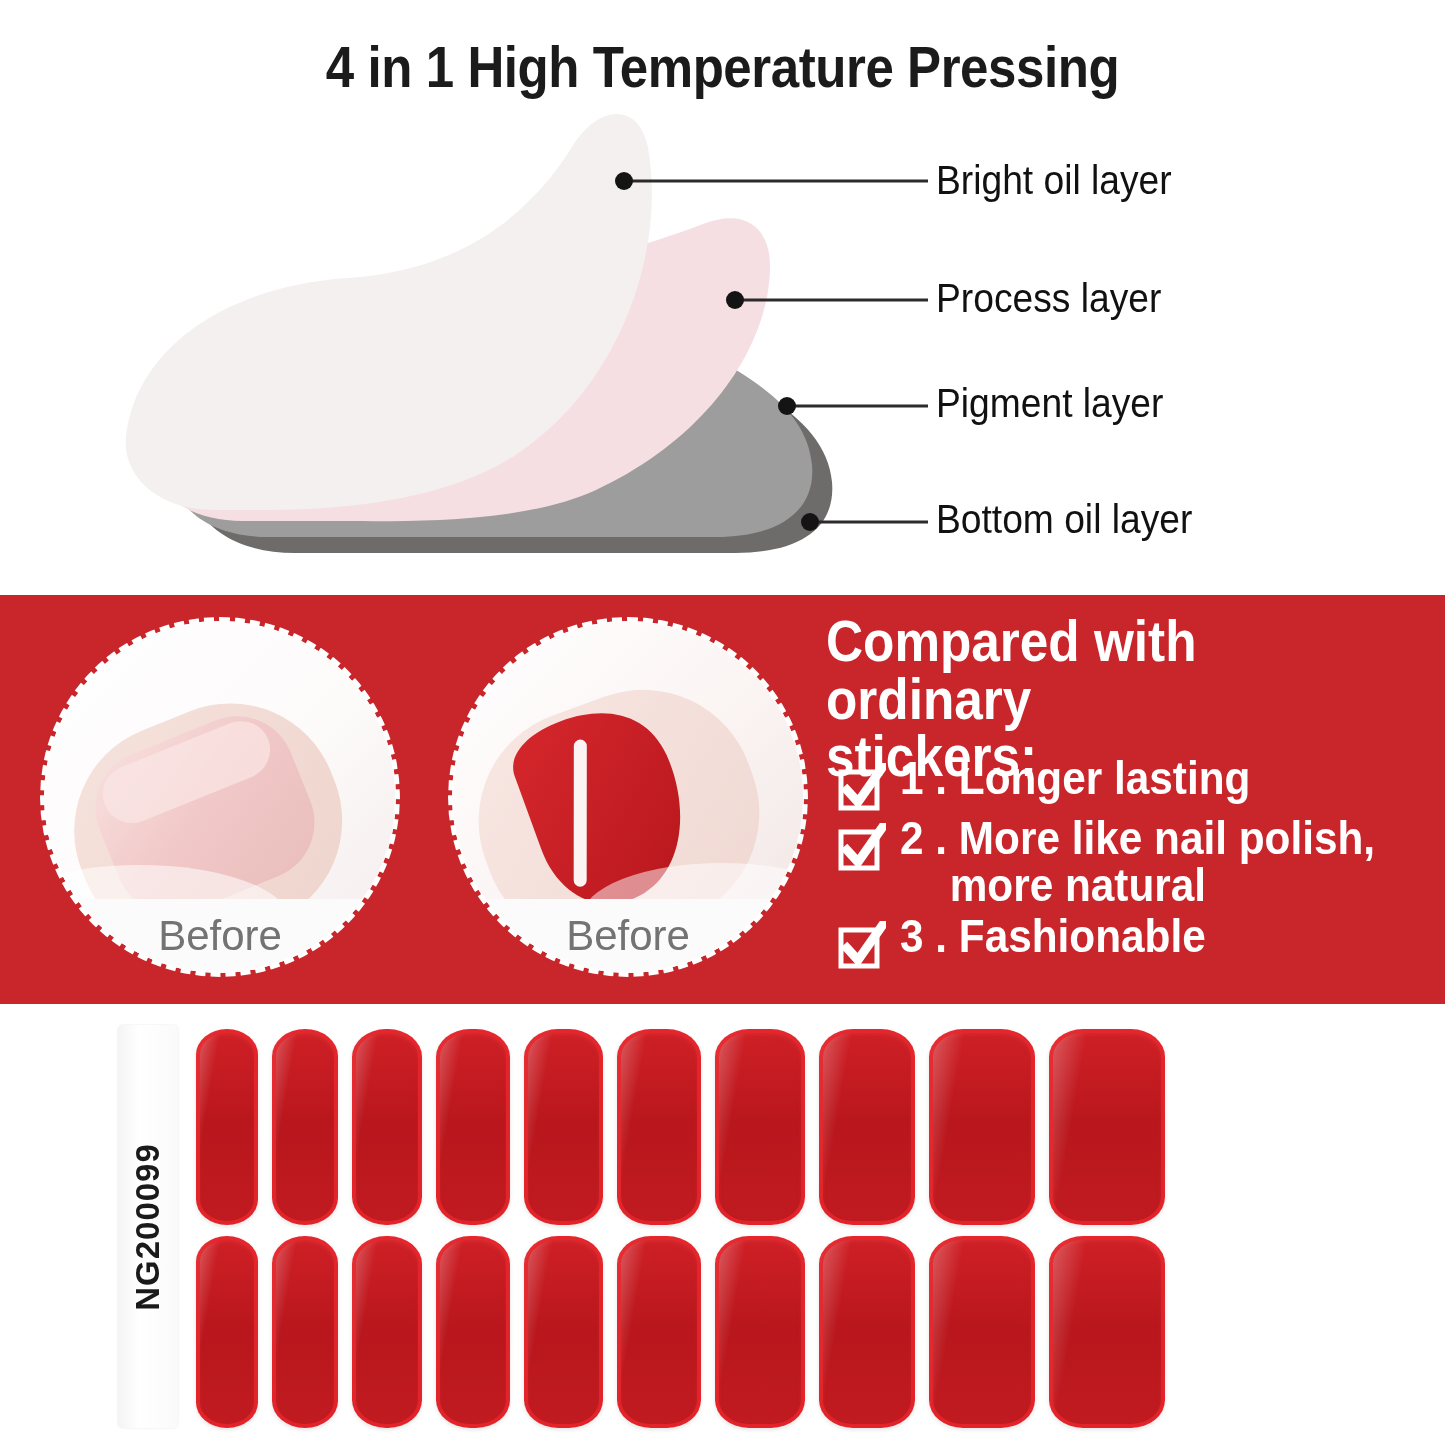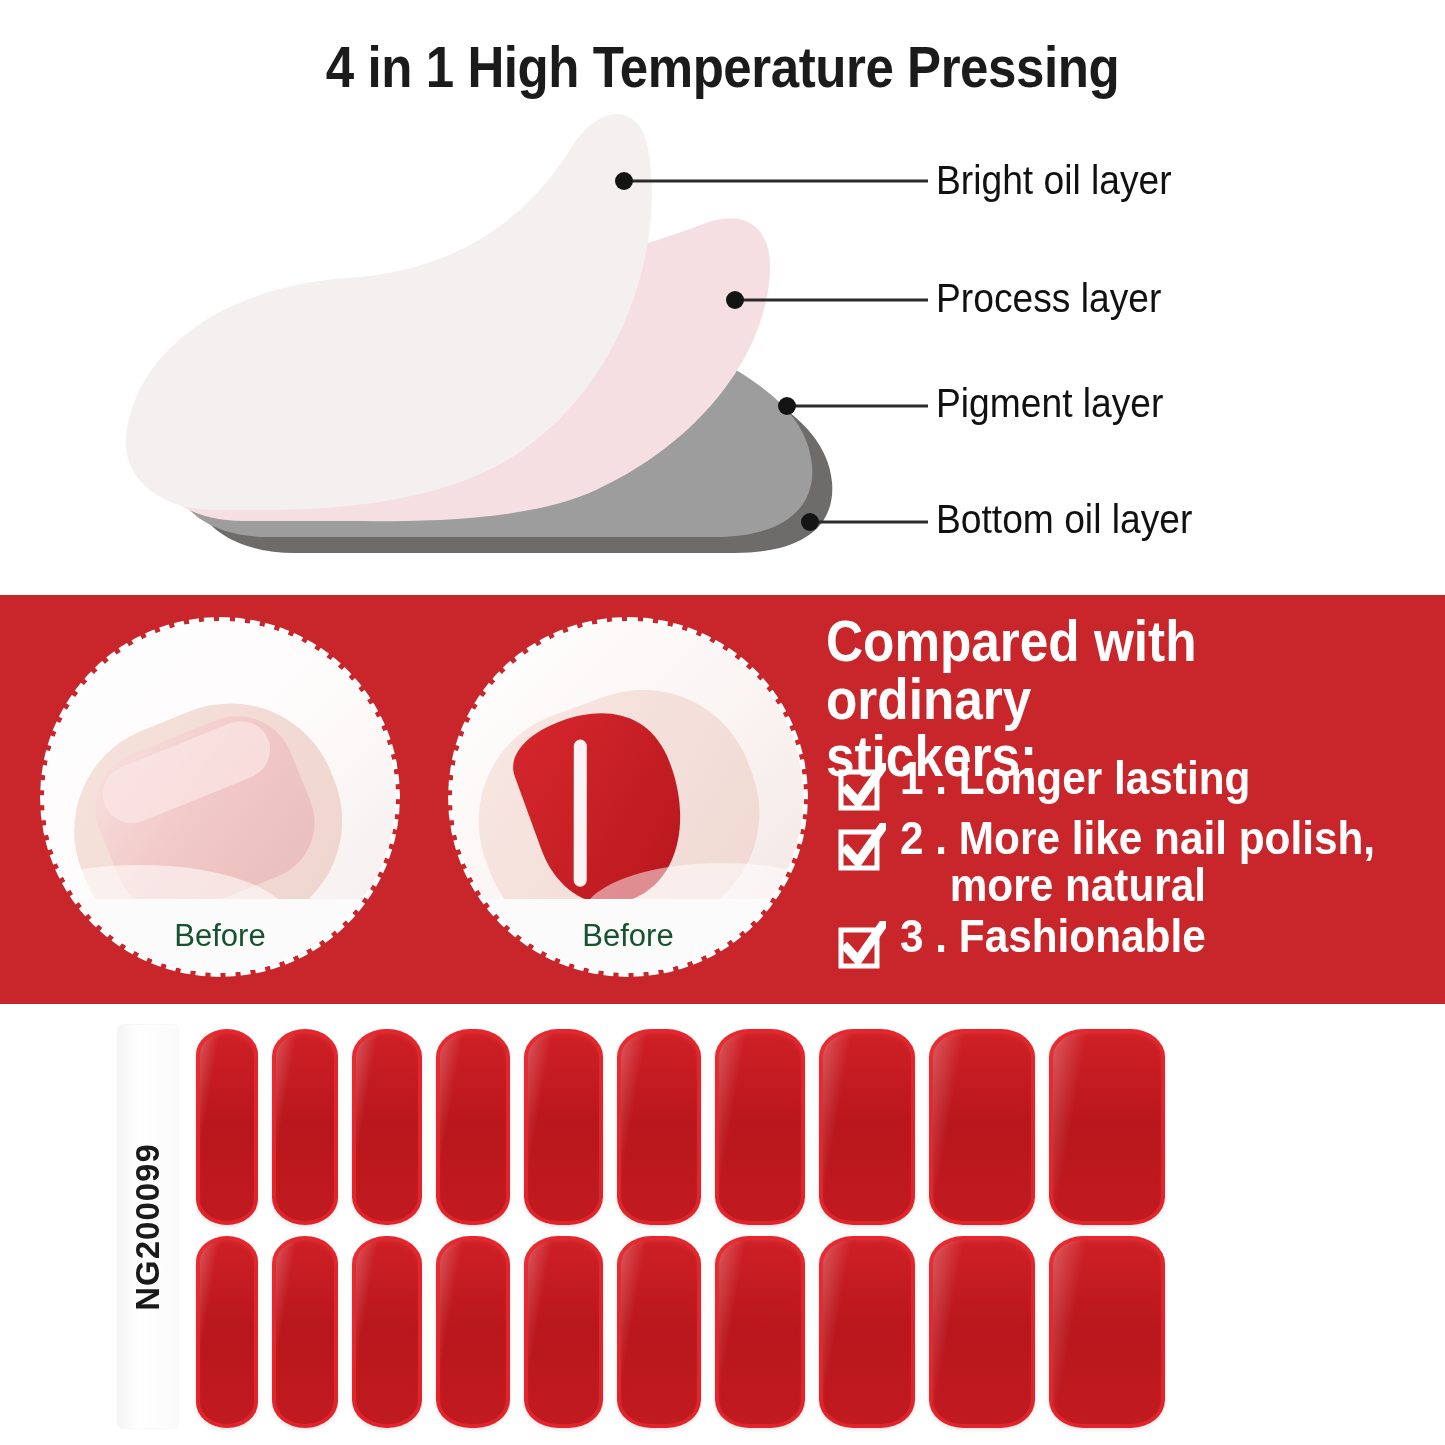--- a/index.html
+++ b/index.html
@@ -64,22 +64,22 @@
     pointer-events:none;
   }
   .ring-before{left:40px;top:22px;width:350px;height:350px;}
   .ring-after{left:448px;top:22px;width:350px;height:350px;}
 
   .circ-inner{position:absolute;left:0;top:0;width:100%;height:100%;}
   .ba-caption{
     position:absolute;left:0;bottom:0;width:100%;
     height:74px;
     background:#fbfbfb;
-    color:#14532d;
-    font-size:31px;
+    color:#737373;
+    font-size:42px;
     display:flex;align-items:center;justify-content:center;
     letter-spacing:0px;
   }
 
   .compare-head{
     position:absolute;left:826px;top:18px;width:612px;
     color:#ffffff;
     font-size:57px;
     font-weight:700;
     line-height:1.01;

